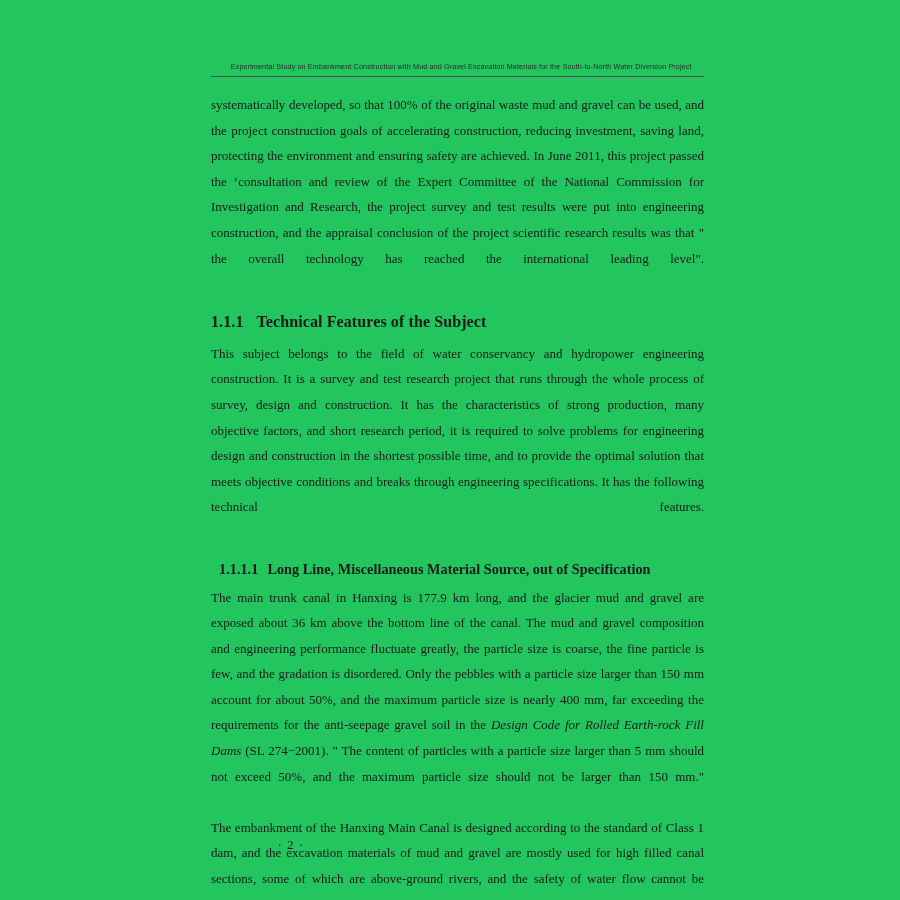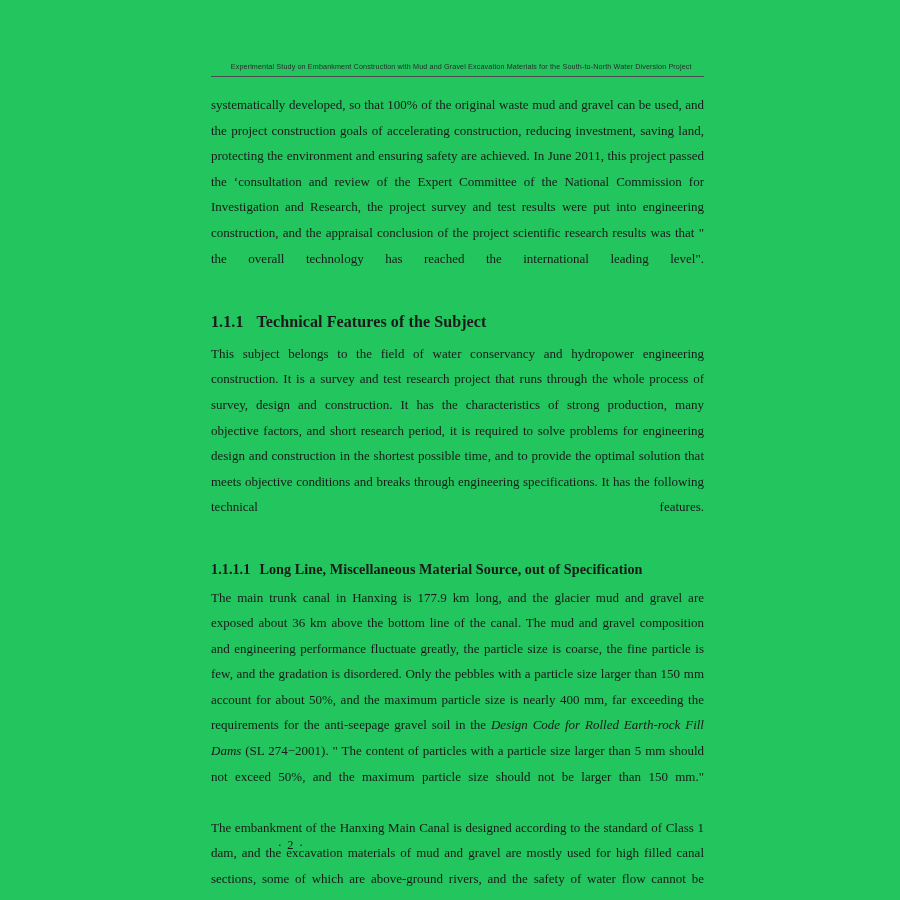--- a/index.html
+++ b/index.html
@@ -75,21 +75,21 @@
   h2.h3 {
     margin: 13px 0 7px 0;
     font-size: 16px;
     font-weight: bold;
     line-height: 24px;
     letter-spacing: 0.1px;
   }
   h2.h3 .num { margin-right: 13px; }
 
   h3.h4 {
-    margin: 12px 0 4px 0;
+    margin: 12px 0 4px 8px;
     font-size: 14.2px;
     font-weight: bold;
     line-height: 23px;
     letter-spacing: 0.05px;
   }
   h3.h4 .num { margin-right: 9px; }
 
   em.title-italic { font-style: italic; }
 
   

